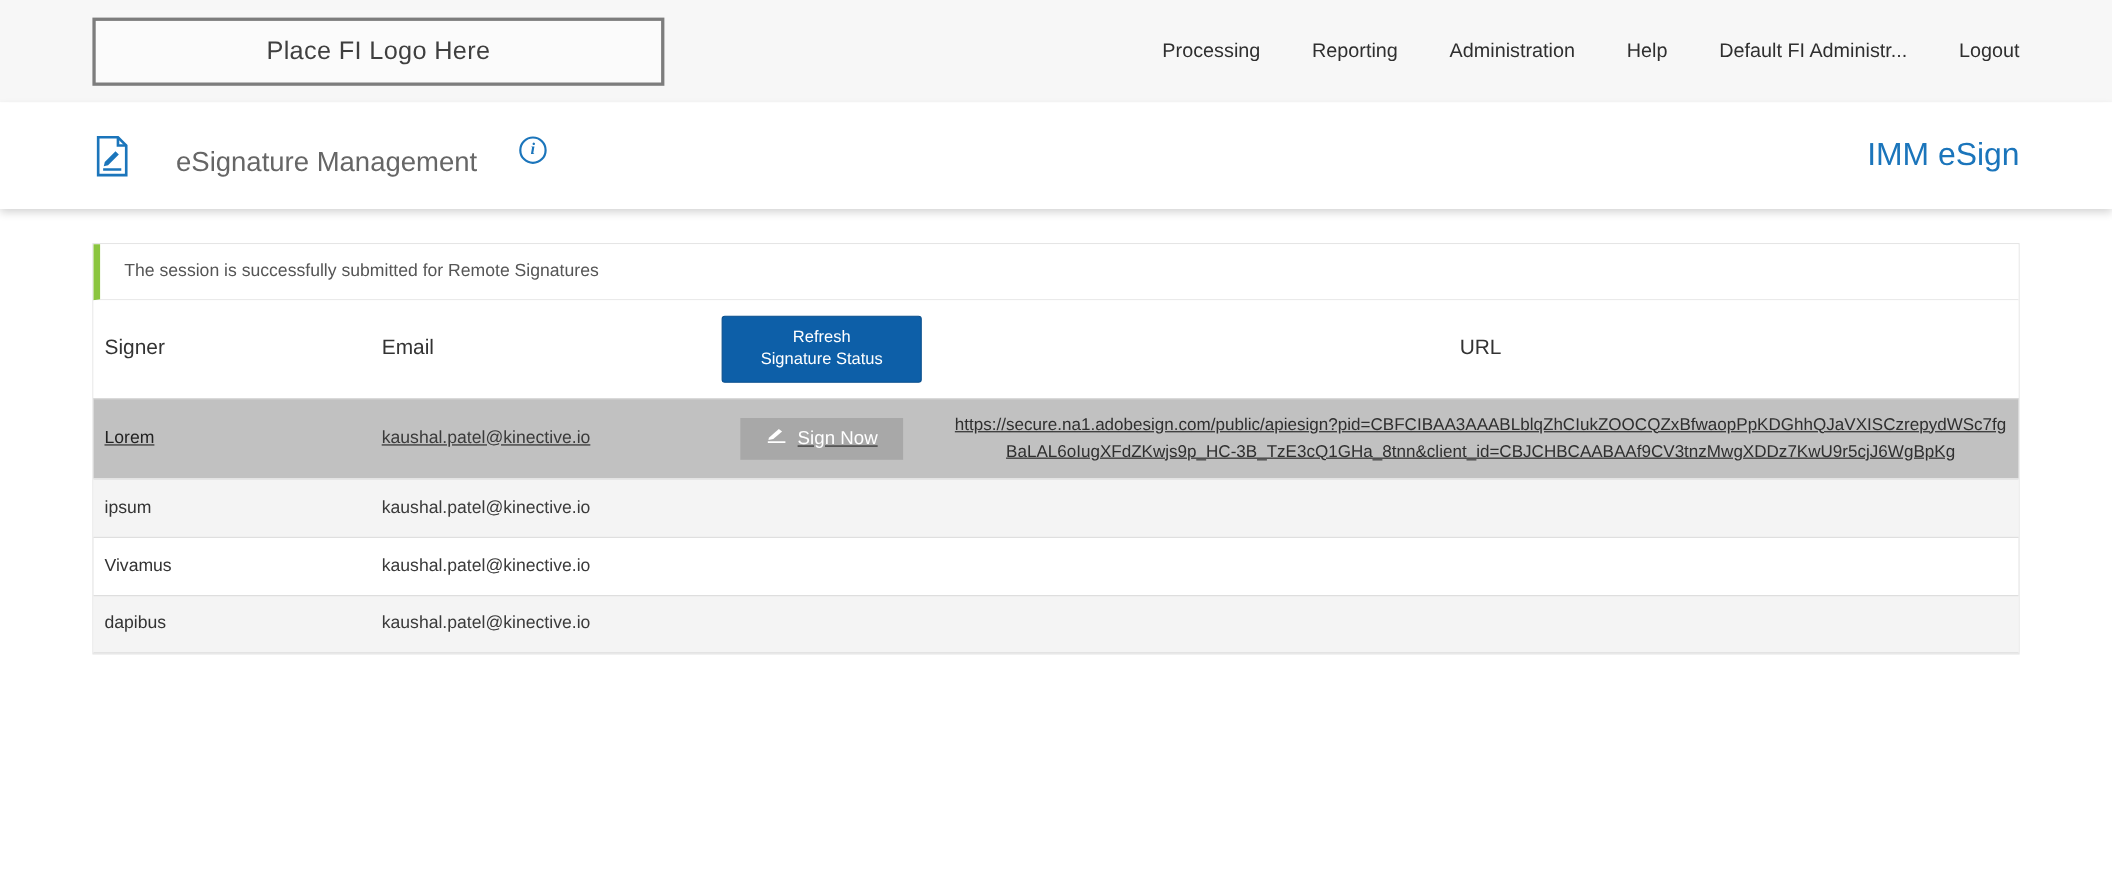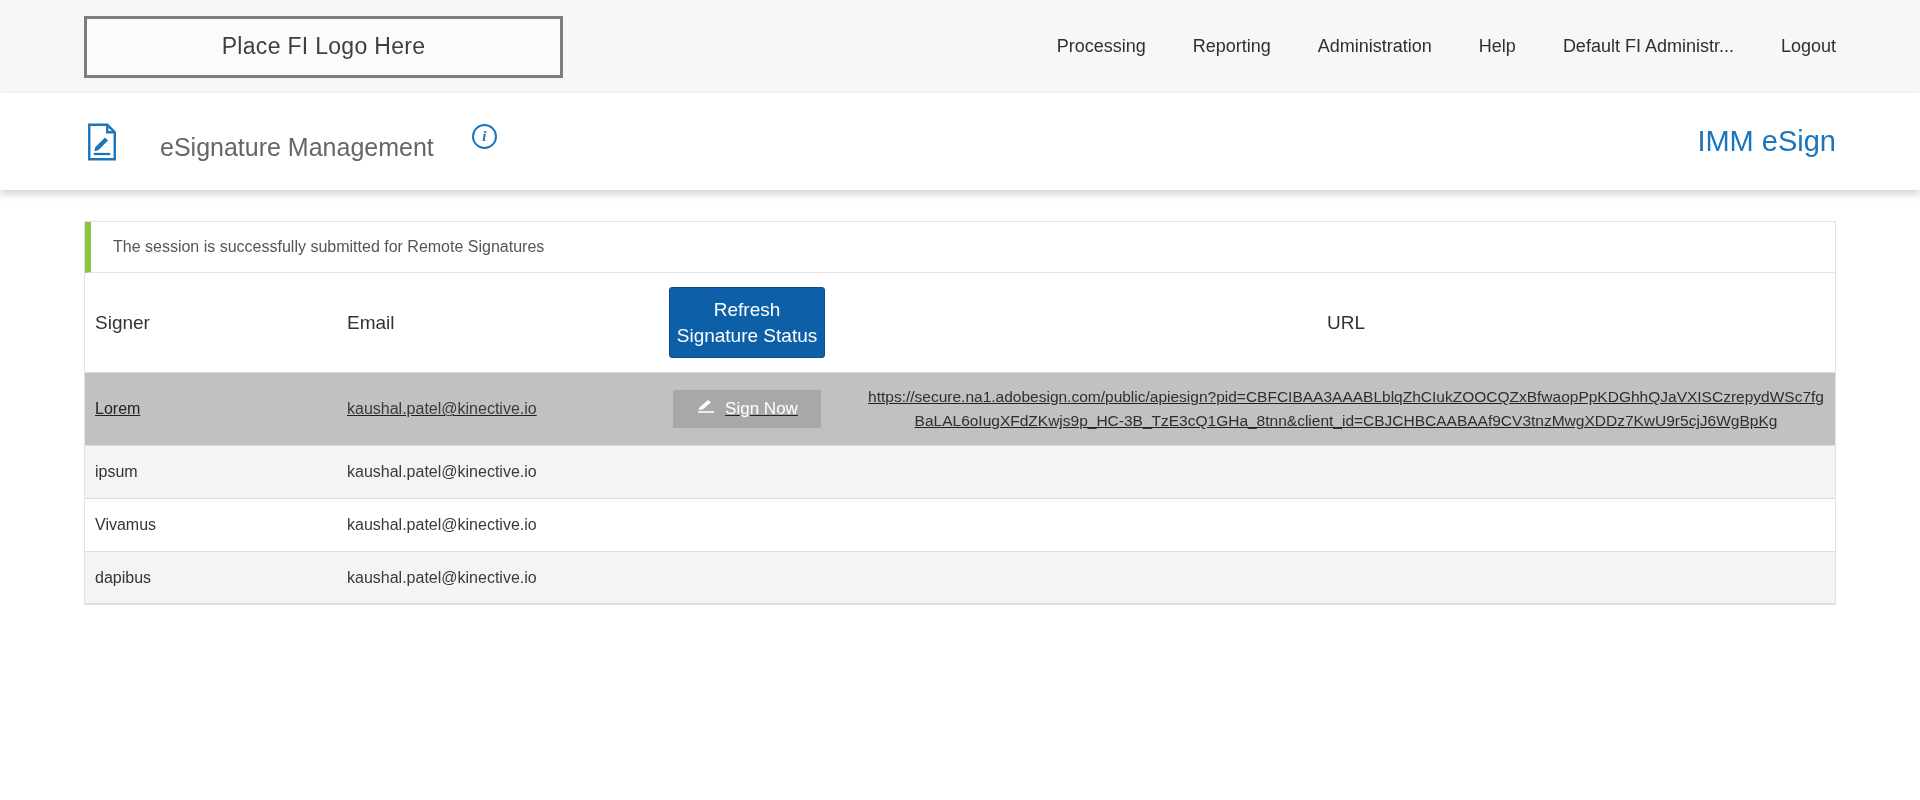--- a/index.html
+++ b/index.html
@@ -15,21 +15,21 @@
   
   .topbar {
     height: 93px;
     background: #f7f7f7;
     display: flex;
     align-items: center;
     justify-content: space-between;
     padding: 0 84px;
   }
   .logo-box {
-    width: 479px;
+    width: 520px;
     height: 62px;
     border: 3px solid #7d7d7d;
     background: #fbfbfb;
     display: flex;
     align-items: center;
     justify-content: center;
     font-size: 23px;
     color: #3f3f3f;
     letter-spacing: 0.3px;
     cursor: default;
@@ -126,27 +126,27 @@
   .th {
     font-size: 19px;
     color: #333;
     font-weight: 400;
   }
   .cell-signer { padding-left: 10px; }
   .cell-action { display: flex; justify-content: center; }
   .cell-url { text-align: center; }
 
   .refresh-btn {
-    width: 156px;
+    width: 182px;
     background: #0d5fa8;
     color: #fff;
     border: 1px solid #0a4f8d;
     border-radius: 3px;
     padding: 9px 6px;
-    font-size: 19px;
+    font-size: 15px;
     line-height: 1.35;
     text-align: center;
     cursor: pointer;
     font-family: "Liberation Sans", sans-serif;
   }
 
   .row {
     border-top: 1px solid #dcdcdc;
     min-height: 53px;
     font-size: 16px;

